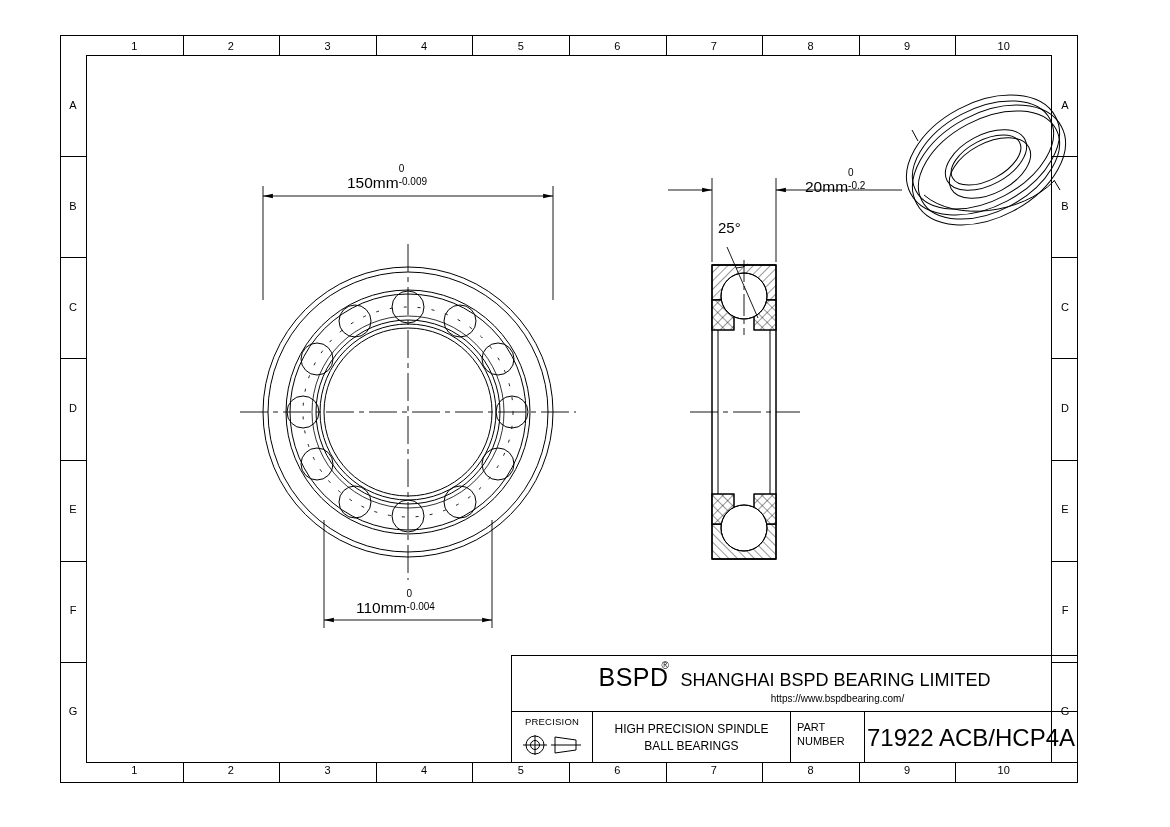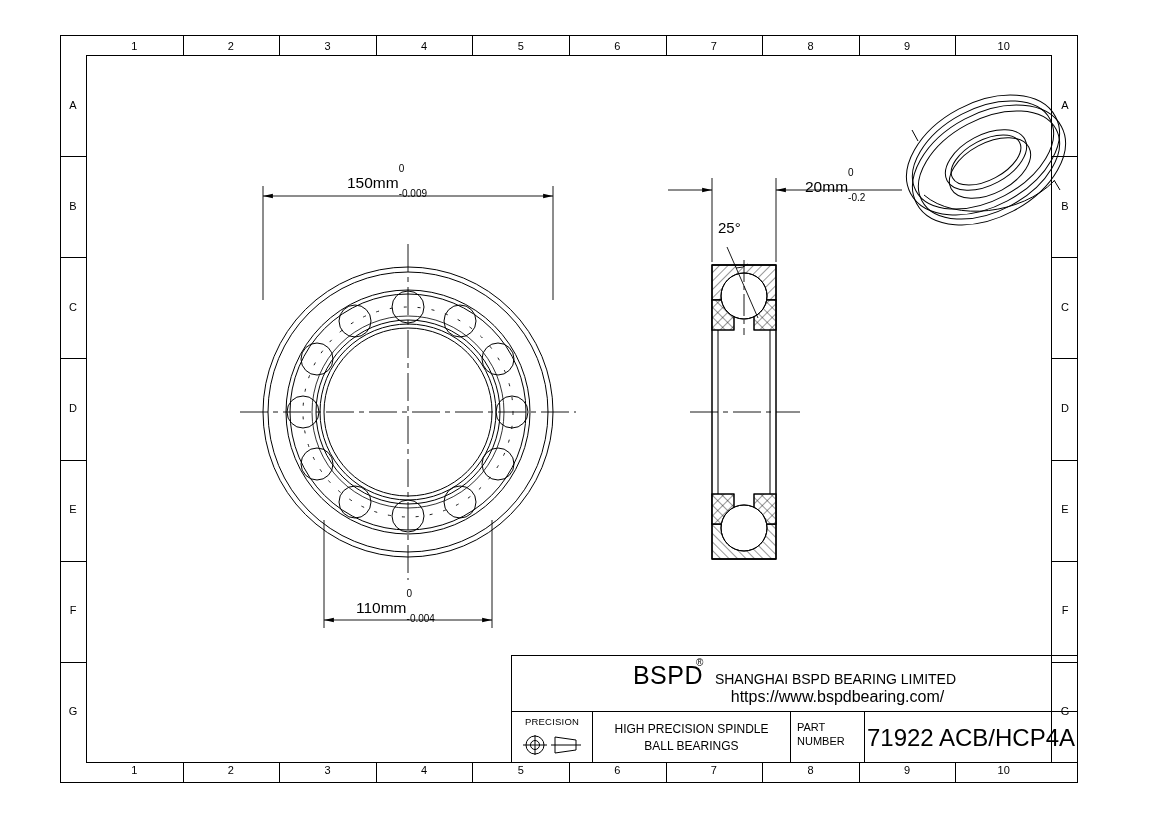--- a/index.html
+++ b/index.html
@@ -83,27 +83,27 @@
     letter-spacing: 0.5px;
   }
   .brand-reg {
     font-size: 10px;
     vertical-align: super;
     position: relative;
     top: -8px;
     left: -7px;
   }
   .company-lines {
-    font-size: 14px;
+    font-size: 18px;
     line-height: 1.35;
     text-align: right;
     margin-left: -4px;
   }
   .company-url {
-    font-size: 16px;
+    font-size: 10px;
     text-align: center;
     display: block;
   }
   .tb-bottom {
     position: absolute;
     left: 0;
     top: 56px;
     width: 100%;
     height: 51px;
     display: flex;
@@ -168,21 +168,21 @@
   }
   .tol .up {
     position: absolute;
     left: 0;
     top: -9px;
     font-size: 10px;
   }
   .tol .low {
     position: absolute;
     left: 0;
-    top: 16px;
+    top: 4px;
     font-size: 10px;
   }
   .angle-text {
     position: absolute;
     font-size: 15px;
   }
   svg { display: block; }
   #art {
     position: absolute;
     left: 0;

